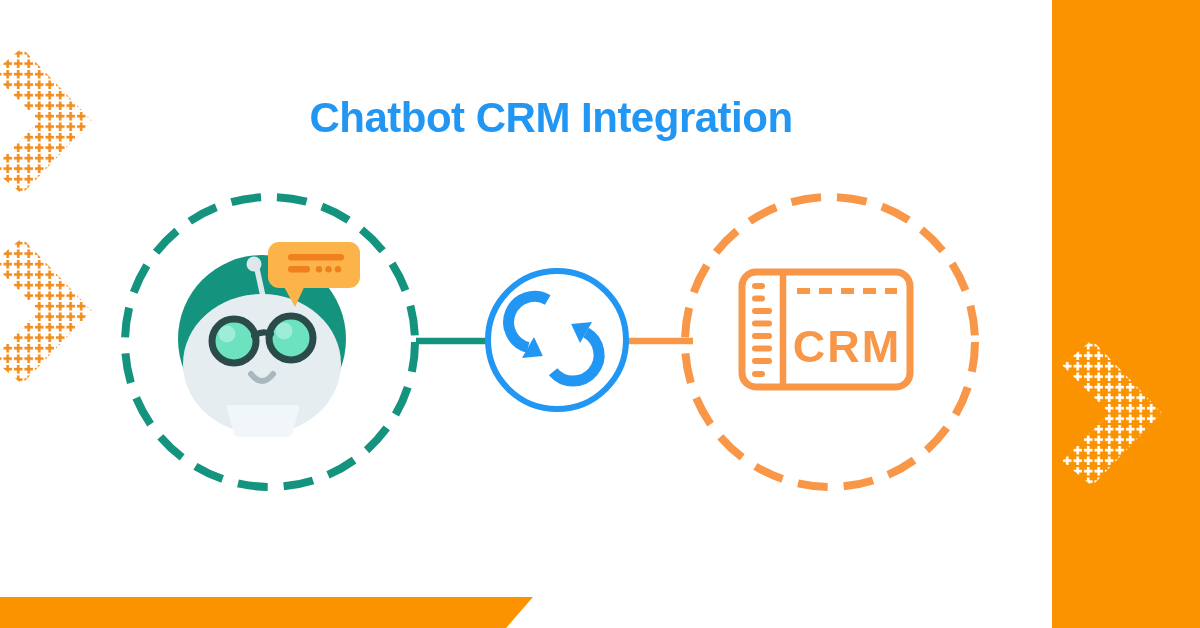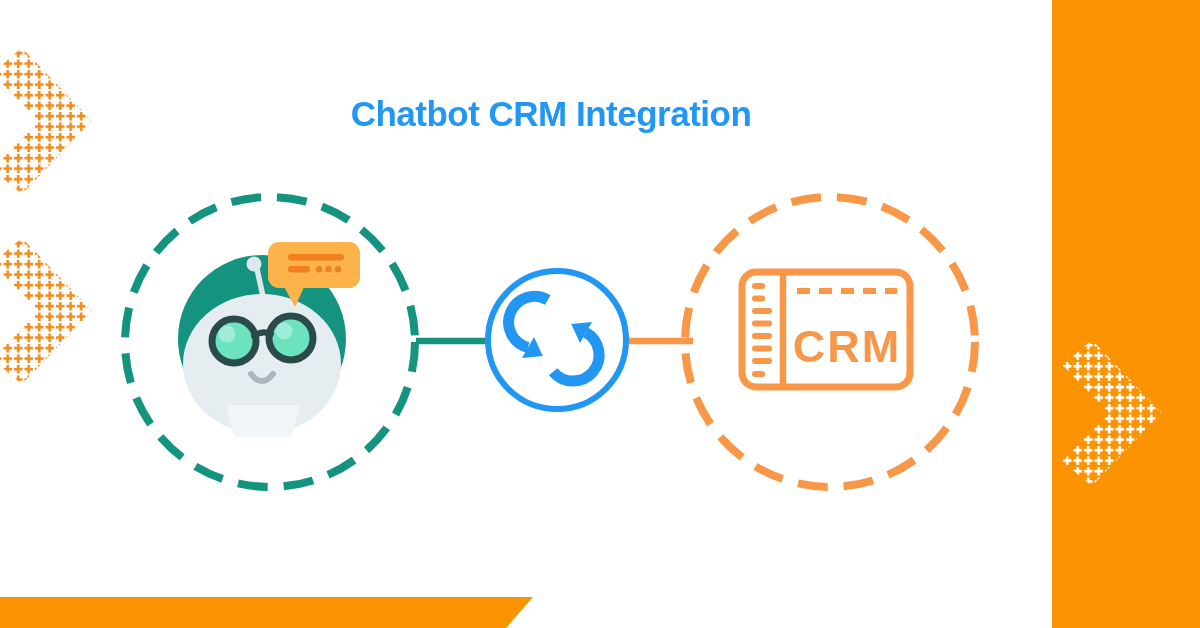--- a/index.html
+++ b/index.html
@@ -11,21 +11,21 @@
     --bg:#FFFFFF;
   }
   *{margin:0;padding:0;box-sizing:border-box;}
   body{background:#fff;font-family:"Liberation Sans",sans-serif;}
   .stage{
     position:relative;width:1200px;height:628px;background:var(--bg);overflow:hidden;
   }
   .canvas{position:absolute;inset:0;width:1200px;height:628px;display:block;}
   .title{
     position:absolute;top:94px;left:0;width:1102px;text-align:center;
-    font-family:"Liberation Sans",sans-serif;font-weight:bold;font-size:35px;
+    font-family:"Liberation Sans",sans-serif;font-weight:bold;font-size:42px;
     letter-spacing:-0.5px;color:var(--blue);
   }
   .dash-teal{fill:none;stroke:var(--teal);stroke-width:8;stroke-dasharray:30 16;}
   .dash-orange{fill:none;stroke:var(--orange);stroke-width:8;stroke-dasharray:30 16;}
   .accent-fill{fill:var(--accent);}
   .teal-fill{fill:var(--teal);}
   .orange-stroke{stroke:var(--orange);fill:none;}
   .orange-fill{fill:var(--orange);}
   .blue-stroke{stroke:var(--blue);fill:none;}
   .blue-fill{fill:var(--blue);}

